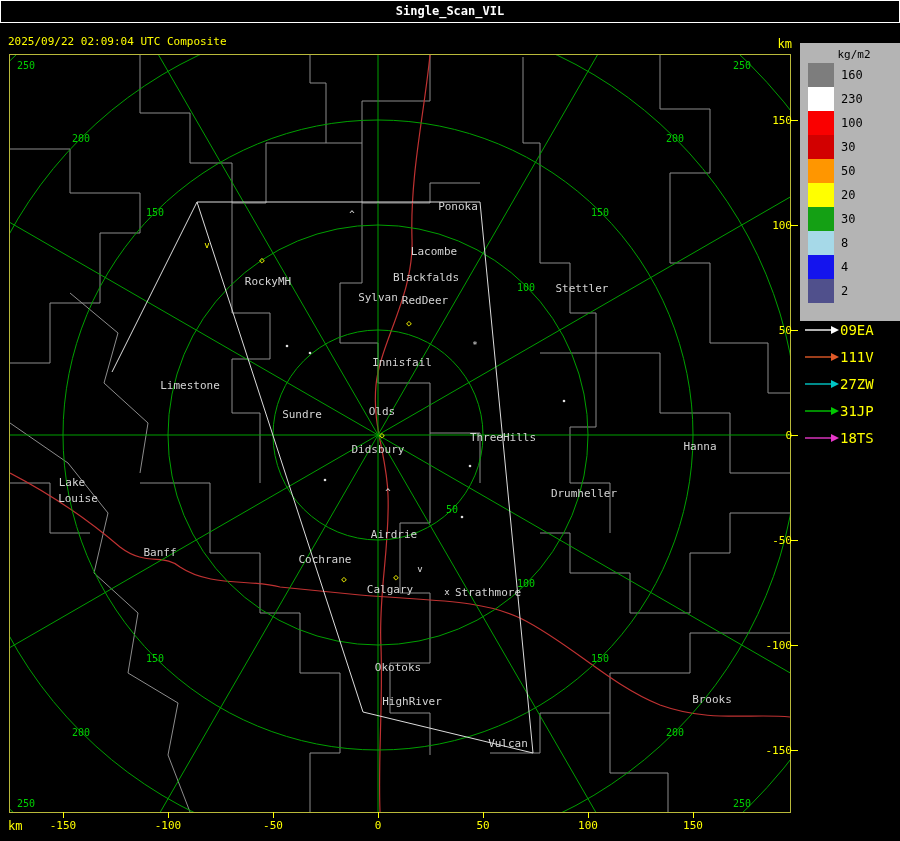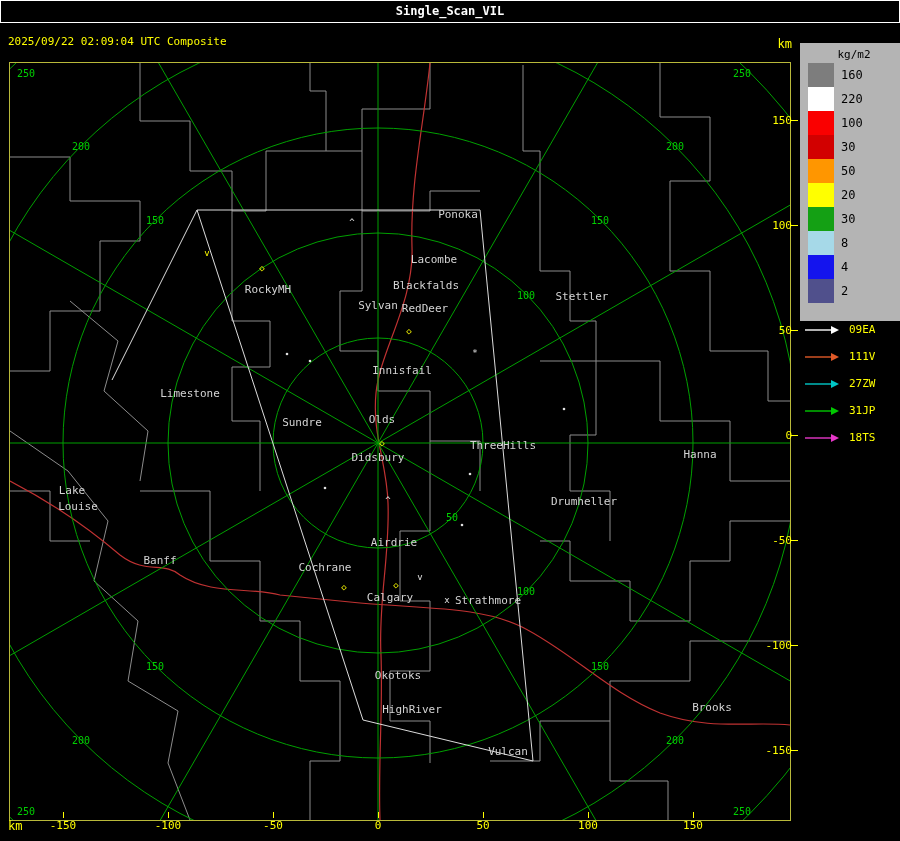--- a/index.html
+++ b/index.html
@@ -10,40 +10,40 @@
   }
   .titlebar{
     position:absolute;top:0;left:0;width:898px;height:21px;
     border:1px solid #ffffff;color:#ffffff;font-size:12px;line-height:21px;
     text-align:center;background:#000;font-weight:bold;
   }
   .timestamp{position:absolute;top:35px;left:8px;color:#ffff00;font-size:11px;}
   .km-right{position:absolute;top:37px;left:760px;width:32px;text-align:right;color:#ffff00;font-size:12px;}
   .map-wrap{
     position:absolute;top:54px;left:9px;width:780px;height:757px;
-    border:1px solid #b9b93a;background:#000;margin-top:8px;
+    border:1px solid #b9b93a;background:#000;
   }
   .map-wrap svg{display:block;width:780px;height:757px;}
   .rlabel{position:absolute;left:750px;width:42px;text-align:right;color:#ffff00;font-size:11px;height:13px;line-height:13px;}
   .rtick{position:absolute;left:791px;width:7px;height:1px;background:#ffff00;}
   .blabel{position:absolute;top:819px;width:44px;text-align:center;color:#ffff00;font-size:11px;}
   .btick{position:absolute;top:812px;width:1px;height:6px;background:#ffff00;}
   .km-bottom{position:absolute;top:819px;left:8px;color:#ffff00;font-size:12px;}
   .panel{
     position:absolute;left:800px;top:43px;width:100px;height:278px;
     background:#b4b4b4;color:#000;
   }
   .panel-title{font-size:11px;text-align:center;padding:5px 0 2px 8px;color:#000;}
   .cb-row{display:flex;align-items:center;height:24px;padding-left:8px;}
   .cb-swatch{width:26px;height:24px;display:inline-block;border:0;}
   .cb-label{margin-left:7px;font-size:12px;color:#000;}
   .stations{position:absolute;left:800px;top:316px;width:100px;}
   .st-row{display:flex;align-items:center;height:27px;}
   .st-arrow{margin-left:4px;flex:none;}
-  .st-label{margin-left:9px;color:#ffff00;font-size:11px;}
+  .st-label{margin-left:0;color:#ffff00;font-size:14px;}
 </style>
 </head>
 <body>
 
 <div class="app">
 
   <div class="titlebar">
     <span>Single_Scan_VIL</span>
   </div>
 
@@ -198,21 +198,21 @@
 
   <div class="panel">
     <div class="panel-title">kg/m2</div>
     <div>
         <div class="cb-row">
           <span class="cb-swatch" style="background: rgb(125, 125, 125);"></span>
           <span class="cb-label">160</span>
         </div>
         <div class="cb-row">
           <span class="cb-swatch" style="background: rgb(255, 255, 255);"></span>
-          <span class="cb-label">220</span>
+          <span class="cb-label">230</span>
         </div>
         <div class="cb-row">
           <span class="cb-swatch" style="background: rgb(250, 0, 0);"></span>
           <span class="cb-label">100</span>
         </div>
         <div class="cb-row">
           <span class="cb-swatch" style="background: rgb(210, 0, 0);"></span>
           <span class="cb-label">30</span>
         </div>
         <div class="cb-row">

